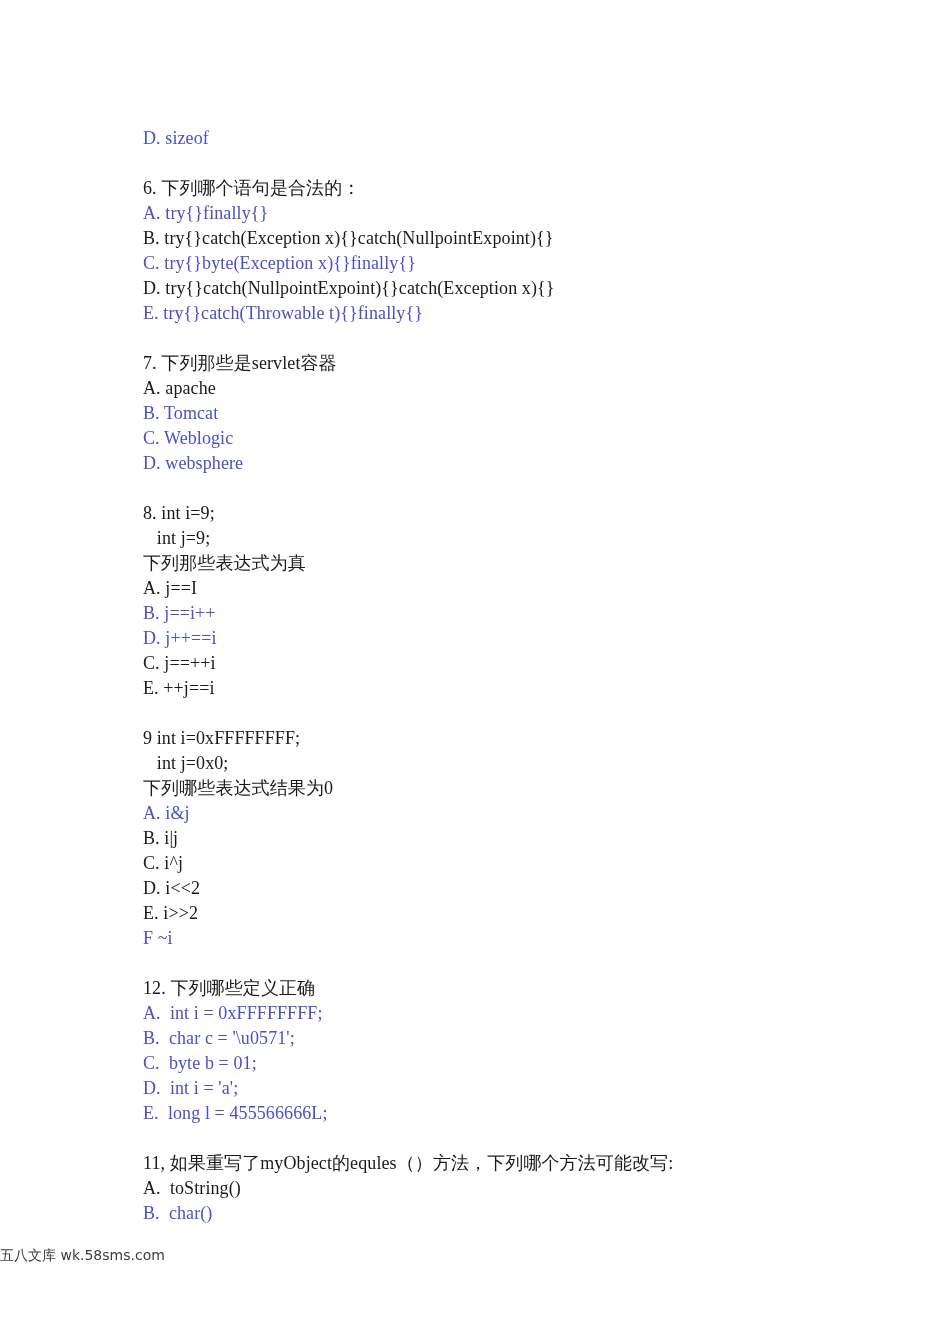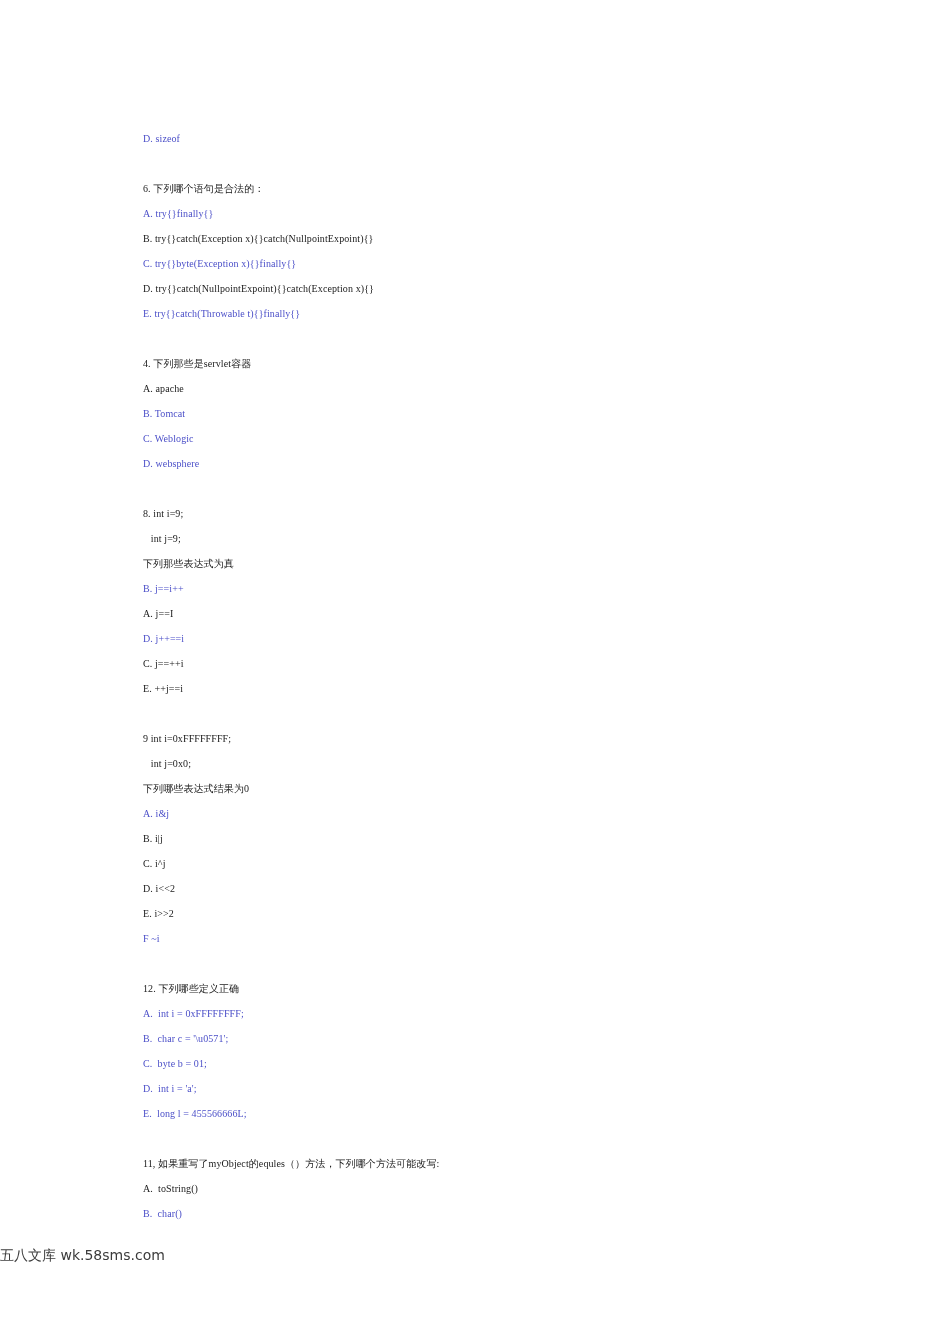--- a/index.html
+++ b/index.html
@@ -21,21 +21,21 @@
     height: 1344px;
     overflow: hidden;
   }
   .doc-body {
     position: absolute;
     left: 143px;
     top: 126px;
     width: 680px;
   }
   .line {
-    font-size: 10px;
+    font-size: 18px;
     line-height: 25px;
     white-space: pre;
     color: #1a1a1a;
     letter-spacing: 0.1px;
   }
   .line.blue {
     color: #4b4fc8;
   }
   .gap {
     height: 25px;
@@ -60,31 +60,31 @@
   <div class="doc-body" id="doc-body">
       <div class="line blue">D. sizeof</div>
       <div class="gap"></div>
       <div class="line">6. 下列哪个语句是合法的：</div>
       <div class="line blue">A. try{}finally{}</div>
       <div class="line">B. try{}catch(Exception x){}catch(NullpointExpoint){}</div>
       <div class="line blue">C. try{}byte(Exception x){}finally{}</div>
       <div class="line">D. try{}catch(NullpointExpoint){}catch(Exception x){}</div>
       <div class="line blue">E. try{}catch(Throwable t){}finally{}</div>
       <div class="gap"></div>
-      <div class="line">4. 下列那些是servlet容器</div>
+      <div class="line">7. 下列那些是servlet容器</div>
       <div class="line">A. apache</div>
       <div class="line blue">B. Tomcat</div>
       <div class="line blue">C. Weblogic</div>
       <div class="line blue">D. websphere</div>
       <div class="gap"></div>
       <div class="line">8. int i=9;</div>
       <div class="line">   int j=9;</div>
       <div class="line">下列那些表达式为真</div>
+      <div class="line">A. j==I</div>
       <div class="line blue">B. j==i++</div>
-      <div class="line">A. j==I</div>
       <div class="line blue">D. j++==i</div>
       <div class="line">C. j==++i</div>
       <div class="line">E. ++j==i</div>
       <div class="gap"></div>
       <div class="line">9 int i=0xFFFFFFFF;</div>
       <div class="line">   int j=0x0;</div>
       <div class="line">下列哪些表达式结果为0</div>
       <div class="line blue">A. i&amp;j</div>
       <div class="line">B. i|j</div>
       <div class="line">C. i^j</div>

